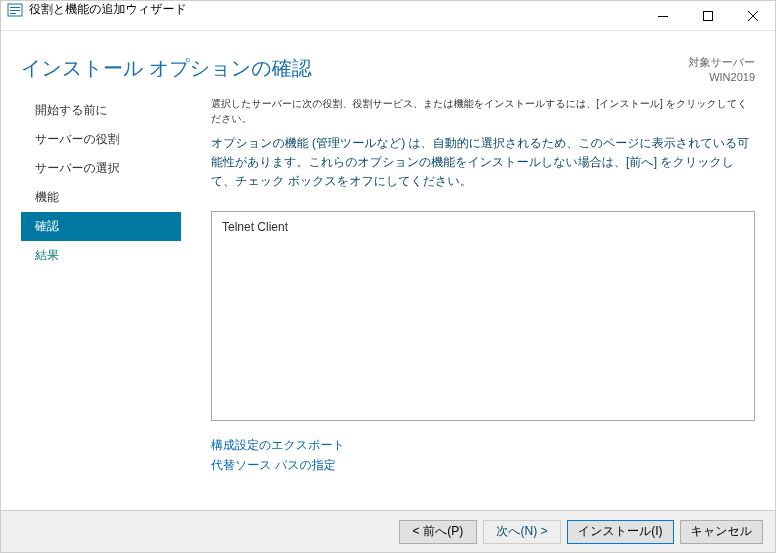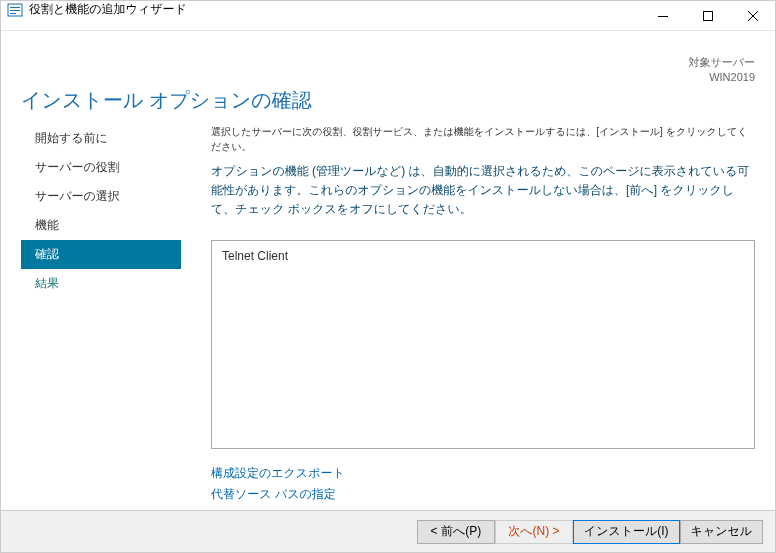--- a/index.html
+++ b/index.html
@@ -4,39 +4,39 @@
 <style>
 * { box-sizing: border-box; margin: 0; padding: 0; }
 body { font-family: "Yu Gothic UI", "Meiryo", sans-serif; font-size: 12px; color: #333; background: #fff; width: 776px; height: 553px; overflow: hidden; position: relative; border: 1px solid #ccc; }
 .titlebar { height: 30px; display: flex; align-items: center; padding: 0 0 12px 6px; border-bottom: 1px solid #e5e5e5; }
 .titlebar-icon { width: 16px; height: 16px; margin-right: 6px; display: inline-block; }
 .titlebar-icon svg { width: 16px; height: 16px; }
 .titlebar-title { font-size: 12px; color: #000; flex: 1; }
 .win-controls { display: flex; height: 100%; }
 .win-btn { width: 45px; height: 30px; display: flex; align-items: center; justify-content: center; font-size: 14px; color: #000; cursor: default; }
 .header-area { padding: 24px 20px 10px 20px; display: flex; justify-content: space-between; align-items: flex-start; }
-.page-title { font-size: 20px; color: #1a6fb0; font-weight: 400; margin-top: 32px; }
+.page-title { font-size: 20px; color: #1a6fb0; font-weight: 400; }
 .target-server { text-align: right; font-size: 11px; color: #666; line-height: 1.4; }
 .content { display: flex; padding: 0 20px; height: 380px; }
 .sidebar { width: 160px; flex-shrink: 0; }
 .sidebar-item { padding: 6px 10px 6px 14px; font-size: 12px; color: #0f766e; cursor: default; }
 .sidebar-item.enabled { color: #333; }
 .sidebar-item.active { background: #0078a0; color: #fff; }
 .main { flex: 1; padding-left: 30px; display: flex; flex-direction: column; }
 .instruction { font-size: 10px; color: #333; line-height: 1.5; margin-bottom: 8px; }
 .checkbox-row { display: flex; align-items: center; margin-bottom: 6px; }
 .checkbox { width: 13px; height: 13px; border: 1px solid #888; margin-right: 8px; background: #fff; }
 .checkbox-label { font-size: 12px; }
 .note-text { font-size: 12px; color: #0c4a6e; line-height: 1.6; margin-bottom: 20px; }
 .feature-box { border: 1px solid #aaa; flex: 1; padding: 8px 10px; font-size: 12px; background: #fff; overflow: auto; margin-bottom: 8px; }
 .links { margin-top: 6px; }
 .link { color: #0066b3; font-size: 12px; cursor: pointer; display: block; line-height: 1.7; }
-.footer { position: absolute; bottom: 0; left: 0; right: 0; height: 42px; border-top: 1px solid #ccc; display: flex; justify-content: flex-end; align-items: center; padding: 0 12px; background: #f0f0f0; }
+.footer { position: absolute; bottom: 0; left: 0; right: 0; height: 42px; border-top: 1px solid #ccc; display: flex; justify-content: flex-end; align-items: center; padding: 0 12px; gap: 6px; background: #f0f0f0; }
 .btn { min-width: 78px; height: 24px; border: 1px solid #adadad; background: #e1e1e1; font-size: 12px; padding: 0 10px; cursor: default; }
-.btn:disabled { color: #c2410c; border-color: #ccc; background: #efefef; }
+.btn:disabled { color: #0c4a6e; border-color: #ccc; background: #efefef; }
 .btn.default { border-color: #0078d7; }
 </style>
 </head>
 <body>
 
 <div class="titlebar">
   <span class="titlebar-icon">
     <svg viewBox="0 0 16 16">
         <rect x="1" y="2" width="14" height="12" fill="none" stroke="#1a6fb0" stroke-width="1"></rect>
         <rect x="3" y="5" width="10" height="1" fill="#1a6fb0"></rect>

